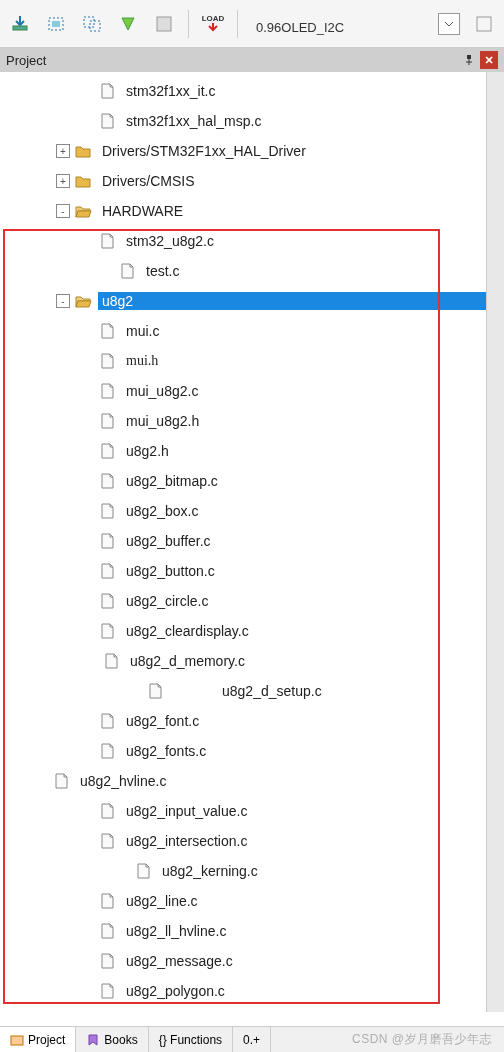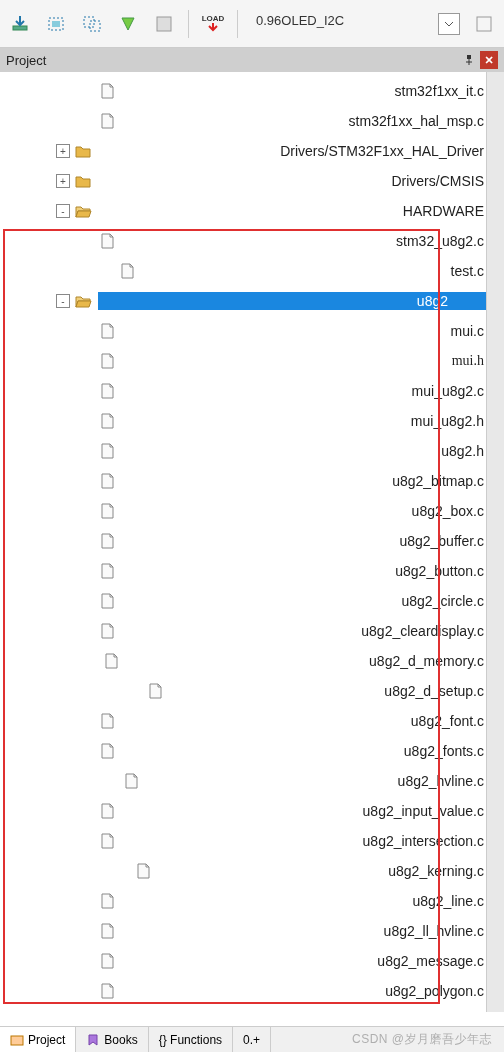--- a/index.html
+++ b/index.html
@@ -1,33 +1,33 @@
 <!DOCTYPE html>
 <html><head>
 <meta charset="utf-8">
 <style>
 * { box-sizing: border-box; margin: 0; padding: 0; }
 body { font-family: "Segoe UI", Tahoma, sans-serif; font-size: 13px; background: #fff; width: 504px; height: 1052px; overflow: hidden; position: relative; }
 .toolbar { height: 48px; background: #f5f5f5; border-bottom: 1px solid #ccc; display: flex; align-items: center; padding: 0 8px; gap: 12px; }
 .tb-icon { width: 24px; height: 24px; display: flex; align-items: center; justify-content: center; }
 .tb-sep { width: 1px; height: 28px; background: #ccc; }
 .load-icon { display: flex; flex-direction: column; align-items: center; font-size: 8px; font-weight: bold; color: #333; }
-.target-box { height: 22px; padding: 0 6px; display: flex; align-items: flex-start; font-size: 13px; color: #333; }
+.target-box { height: 22px; padding: 0 6px; display: flex; align-items: flex-end; font-size: 13px; color: #333; }
 .target-dd { width: 22px; height: 22px; border: 1px solid #999; background: #fff; display: flex; align-items: center; justify-content: center; }
 .panel-header { height: 24px; background: #cfcfcf; display: flex; align-items: center; padding: 0 6px; font-size: 13px; color: #222; }
 .panel-header .spacer { flex: 1; }
 .pin-btn, .close-btn { width: 18px; height: 18px; display: flex; align-items: center; justify-content: center; margin-left: 2px; }
 .close-btn { background: #c0392b; color: #fff; font-size: 11px; font-weight: bold; }
 .tree-wrap { position: relative; height: 940px; background: #fff; }
 .tree { position: absolute; left: 0; top: 0; right: 16px; bottom: 0; overflow: hidden; padding-top: 4px; }
 .scrollbar { position: absolute; right: 0; top: 0; width: 16px; bottom: 0; background: #f0f0f0; }
 .sb-up, .sb-down { width: 16px; height: 16px; background: #e0e0e0; display: flex; align-items: center; justify-content: center; font-size: 9px; color: #555; position: absolute; }
 .sb-up { top: 0; } .sb-down { bottom: 0; }
 .sb-thumb { position: absolute; left: 2px; width: 12px; background: #c8c8c8; border-radius: 2px; }
-.row { height: 30px; display: flex; align-items: center; font-size: 14px; color: #222; cursor: default; white-space: nowrap; text-align: right; }
+.row { height: 30px; display: flex; align-items: center; font-size: 14px; color: #222; cursor: default; white-space: nowrap; }
 .row.selected .label { background: #1a87e0; color: #fff; }
 .row .exp { width: 14px; height: 14px; border: 1px solid #888; display: flex; align-items: center; justify-content: center; font-size: 10px; color: #555; margin-right: 4px; flex-shrink: 0; }
 .row .exp.none { border: none; }
 .row .icon { width: 18px; height: 18px; margin-right: 6px; flex-shrink: 0; }
 .row .label { padding: 1px 4px; flex: 1; }
 .selected .label { padding-right: 40px; }
 .folder-icon { fill: #e8b84a; stroke: #b0862a; }
 .folder-open { fill: #f0cf7a; stroke: #b0862a; }
 .file-icon { fill: #fafafa; stroke: #888; }
 .highlight-box { position: absolute; border: 2px solid #e03030; pointer-events: none; left: 3px; top: 157px; width: 437px; height: 775px; }
@@ -283,21 +283,21 @@
         <span class="label">u8g2_font.c</span>
       </div>
       <div class="row" style="padding-left: 80px;">
         <div class="exp none"></div>
         <svg class="icon" width="18" height="18">
           <path class="file-icon" d="M4 2 L12 2 L15 5 L15 16 L4 16 Z"></path>
           <path d="M12 2 L12 5 L15 5" fill="none" stroke="#888"></path>
         </svg>
         <span class="label">u8g2_fonts.c</span>
       </div>
-      <div class="row" style="padding-left: 104px;">
+      <div class="row" style="padding-left: 34px;">
         <div class="exp none"></div>
         <svg class="icon" width="18" height="18">
           <path class="file-icon" d="M4 2 L12 2 L15 5 L15 16 L4 16 Z"></path>
           <path d="M12 2 L12 5 L15 5" fill="none" stroke="#888"></path>
         </svg>
         <span class="label">u8g2_hvline.c</span>
       </div>
       <div class="row" style="padding-left: 80px;">
         <div class="exp none"></div>
         <svg class="icon" width="18" height="18">

